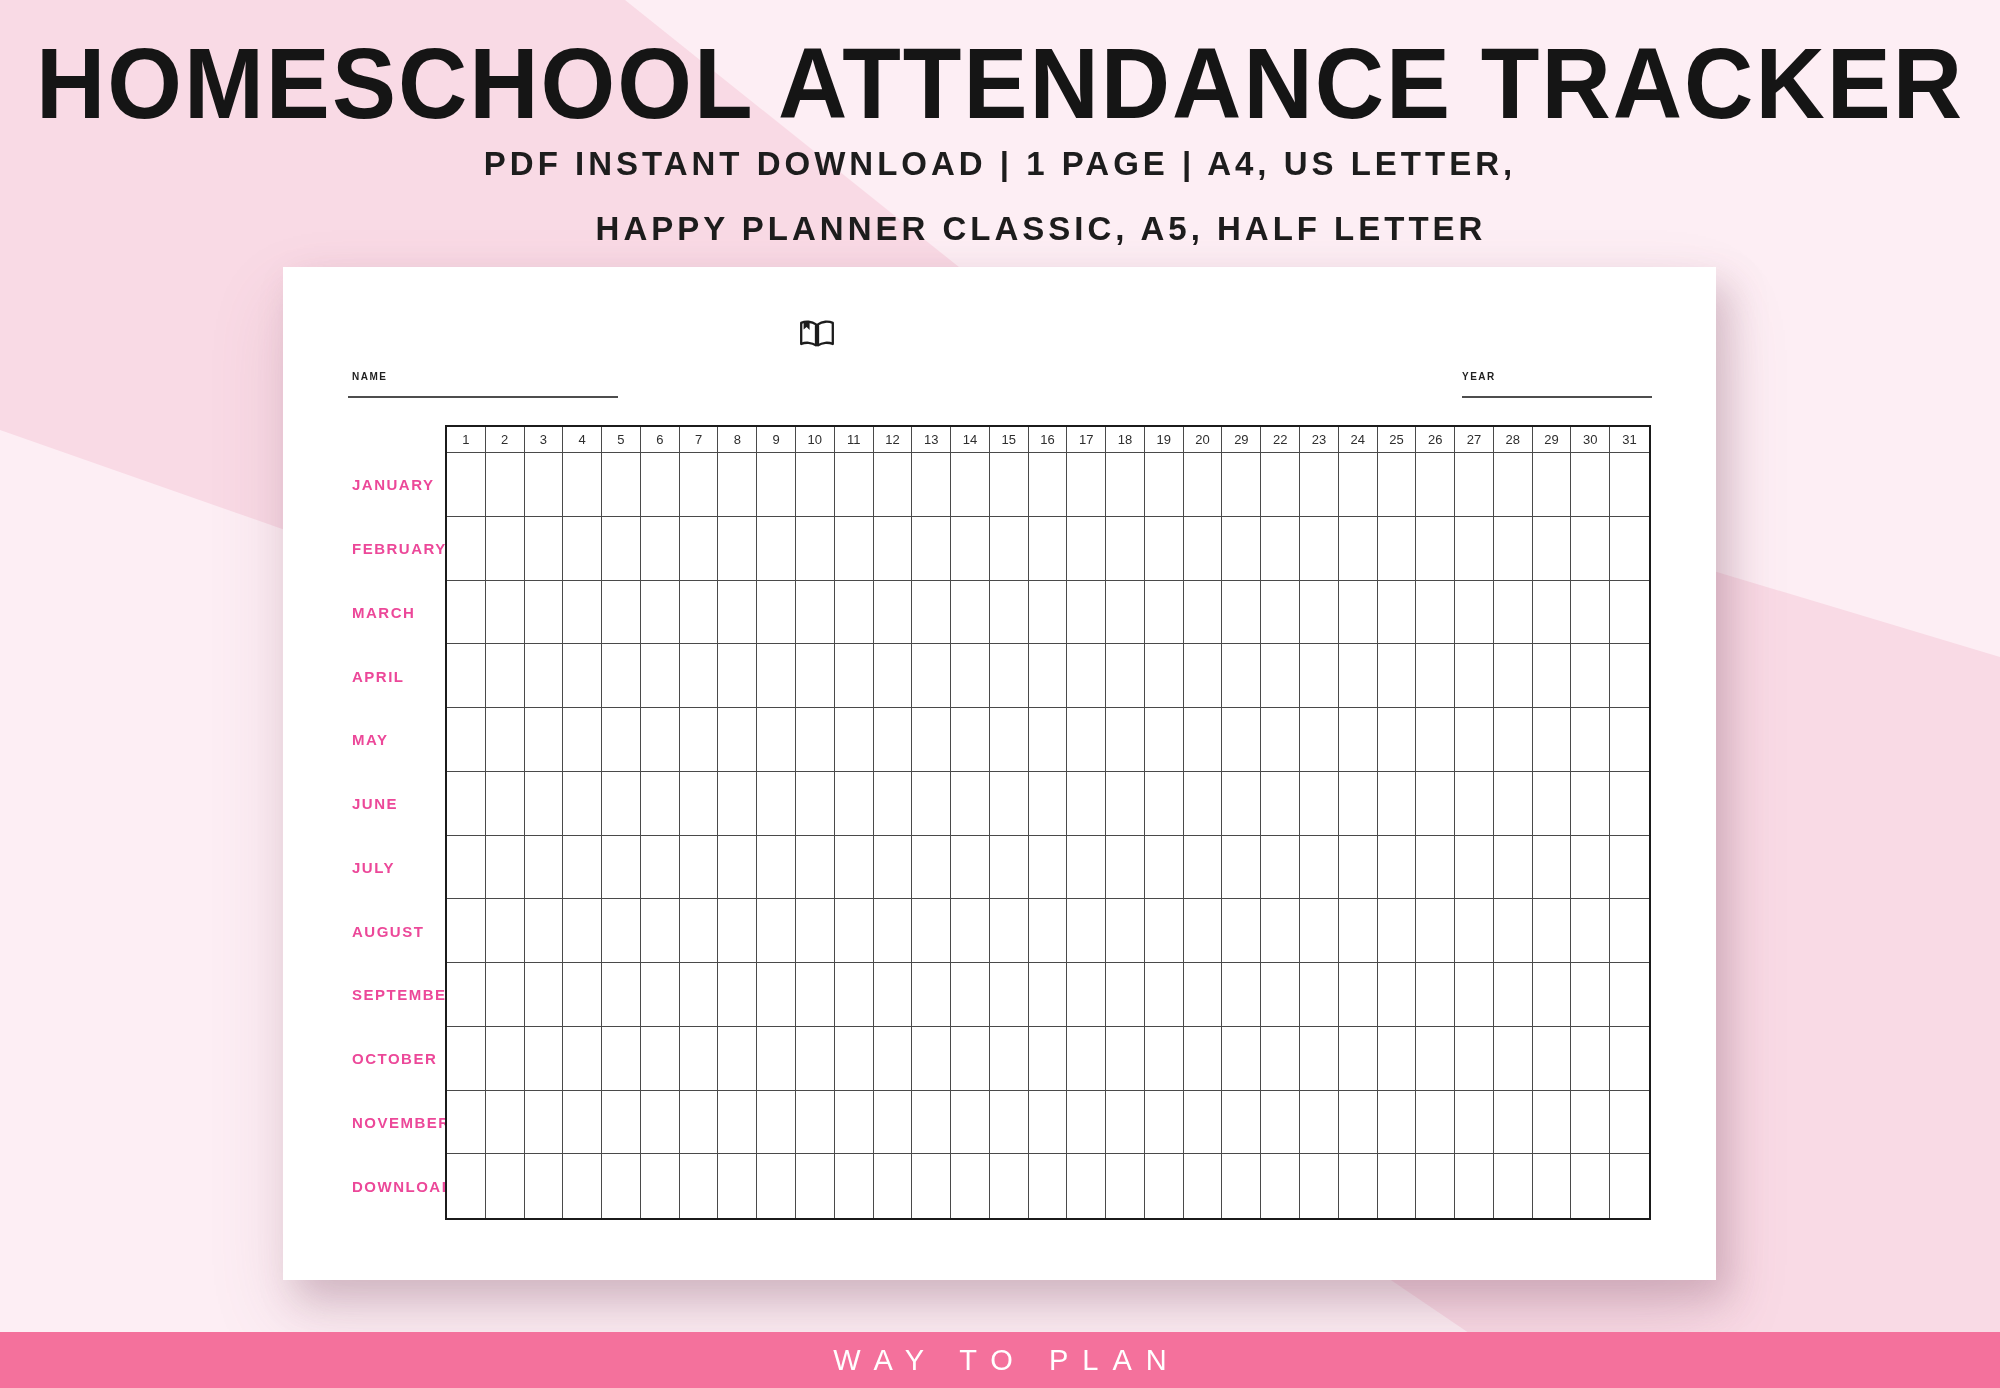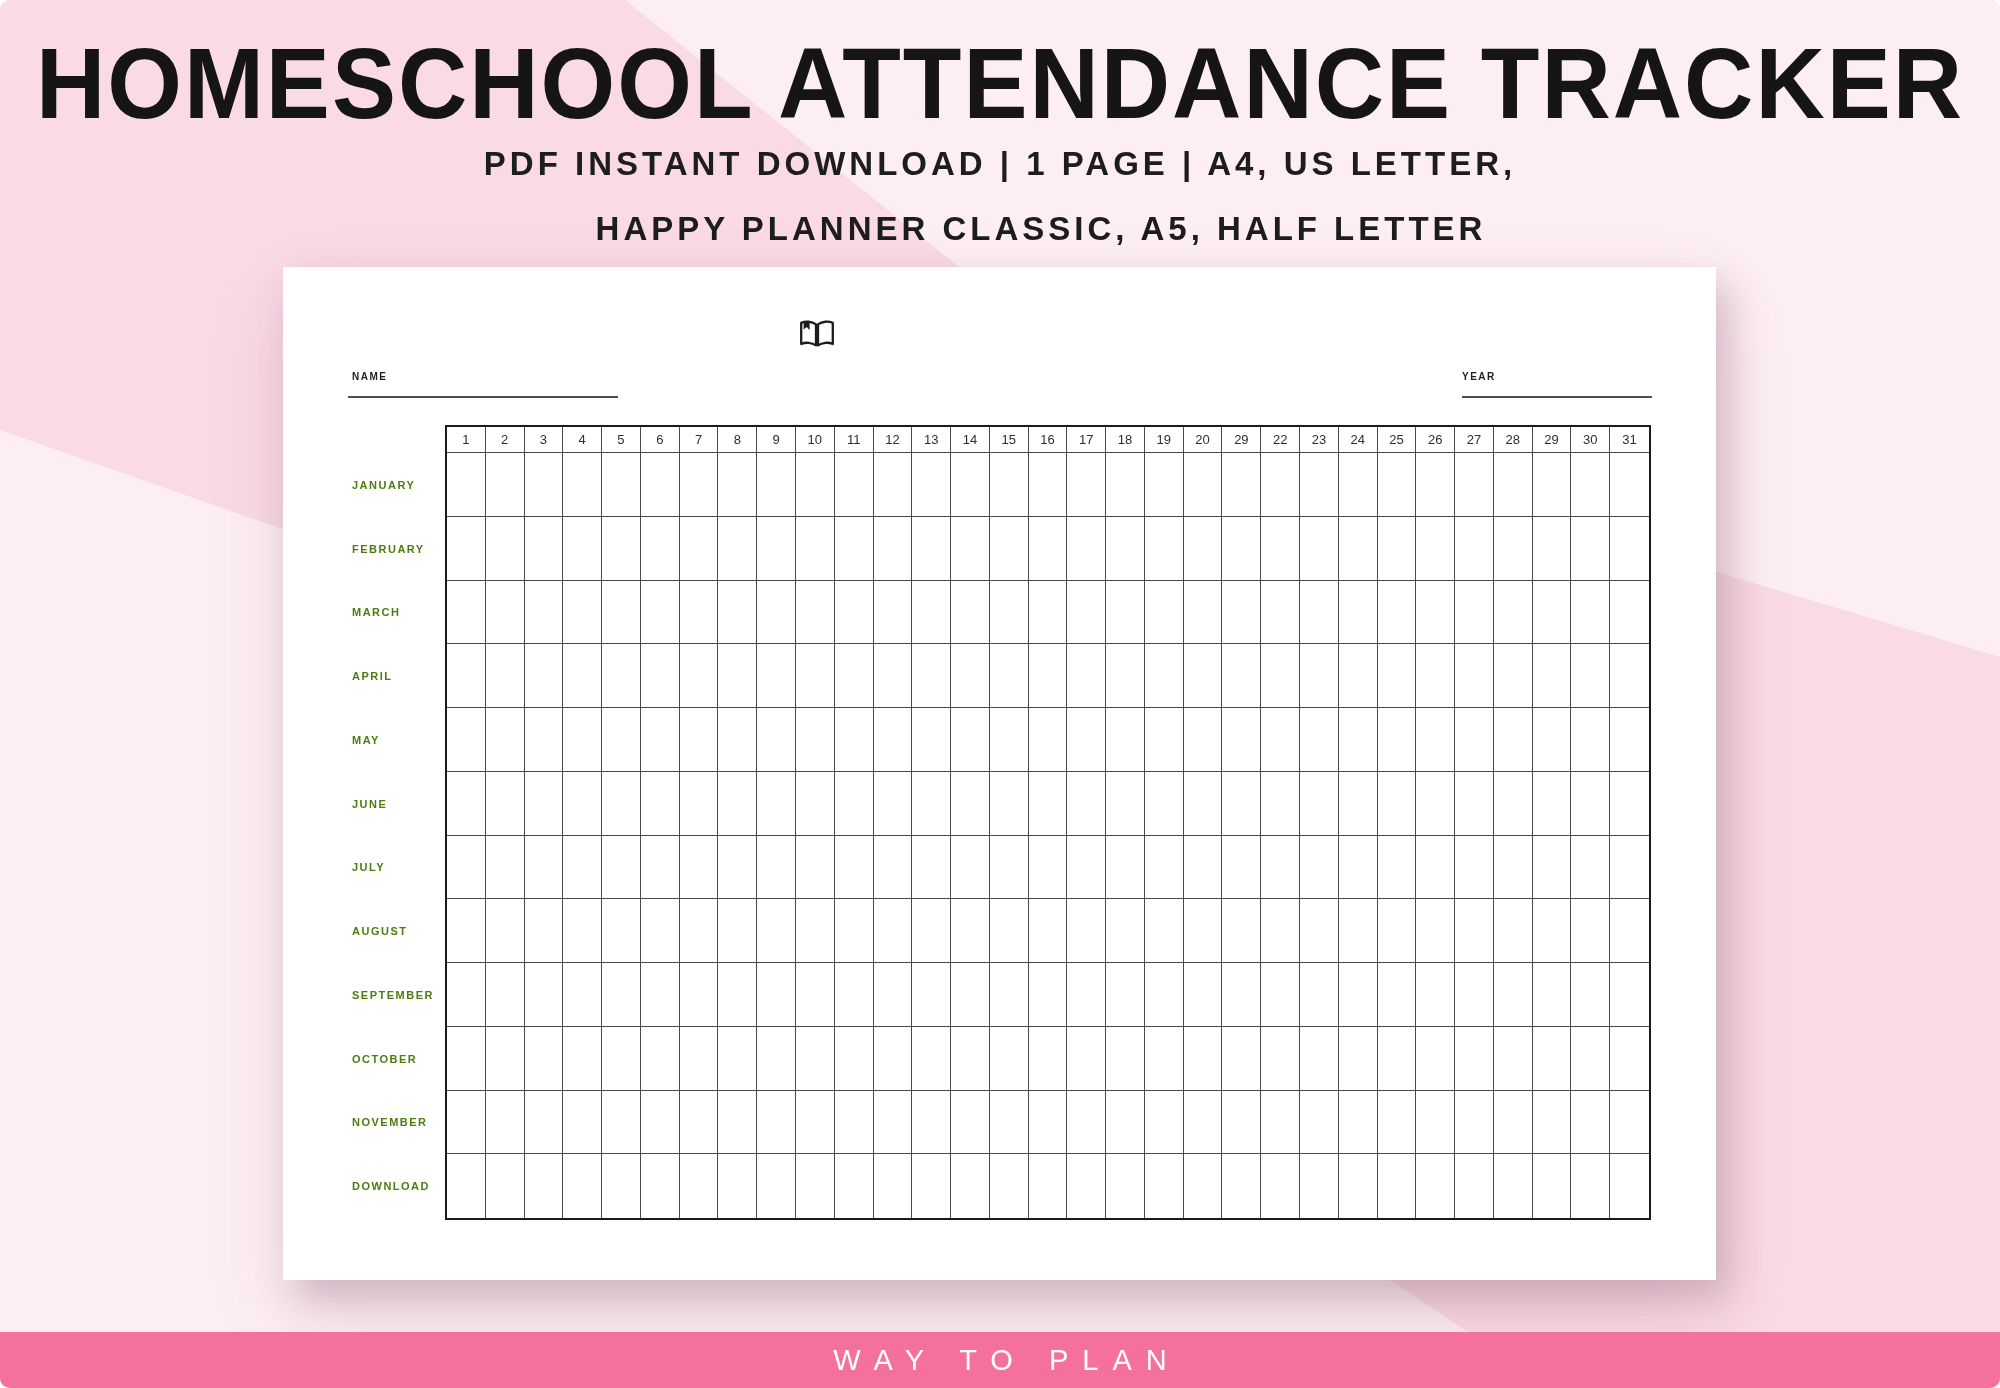--- a/index.html
+++ b/index.html
@@ -1,17 +1,17 @@
 <!DOCTYPE html>
 <html><head>
 <meta charset="utf-8">
 <style>
   html,body { margin:0; padding:0; }
   body { font-family: "Liberation Sans", sans-serif; }
-  .stage { position:relative; width:2000px; height:1388px; overflow:hidden; background:#f9dae5;border-radius:10px; }
+  .stage { position:relative; width:2000px; height:1388px; overflow:hidden; background:#f9dae5; }
   .bg { position:absolute; left:0; top:0; width:2000px; height:1388px; }
 
   .title {
     position:absolute; top:33px; left:0; width:2000px; margin:0;
     text-align:center; font-size:96px; font-weight:bold; letter-spacing:2px;
     color:#151515; line-height:1; transform:scaleY(1.05); transform-origin:top center;
     white-space:nowrap;
   }
   .subtitle {
     position:absolute; left:0; width:2000px; text-align:center;
@@ -53,21 +53,21 @@
   .cell.last-col { border-right:none; }
   .cell.last-row { border-bottom:none; }
   .day-cell {
     display:flex; align-items:center; justify-content:center;
     font-size:13px; color:#2e2e2e; line-height:1;
   }
 
   .months { position:absolute; left:69px; top:186px; width:160px; }
   .month-label {
     height:63.75px; display:flex; align-items:center;
-    font-size:11px; font-weight:bold; letter-spacing:1.5px; color:#4d7c0f;
+    font-size:15px; font-weight:bold; letter-spacing:1.5px; color:#ec4899;
     white-space:nowrap;
   }
 
   .bar {
     position:absolute; left:0; top:1332px; width:2000px; height:56px;
     background:#f4719c; display:flex; align-items:center; justify-content:center;
   }
   .bar span {
     color:#ffffff; font-size:29px; letter-spacing:14px; text-indent:14px;
     font-weight:normal; line-height:1;

